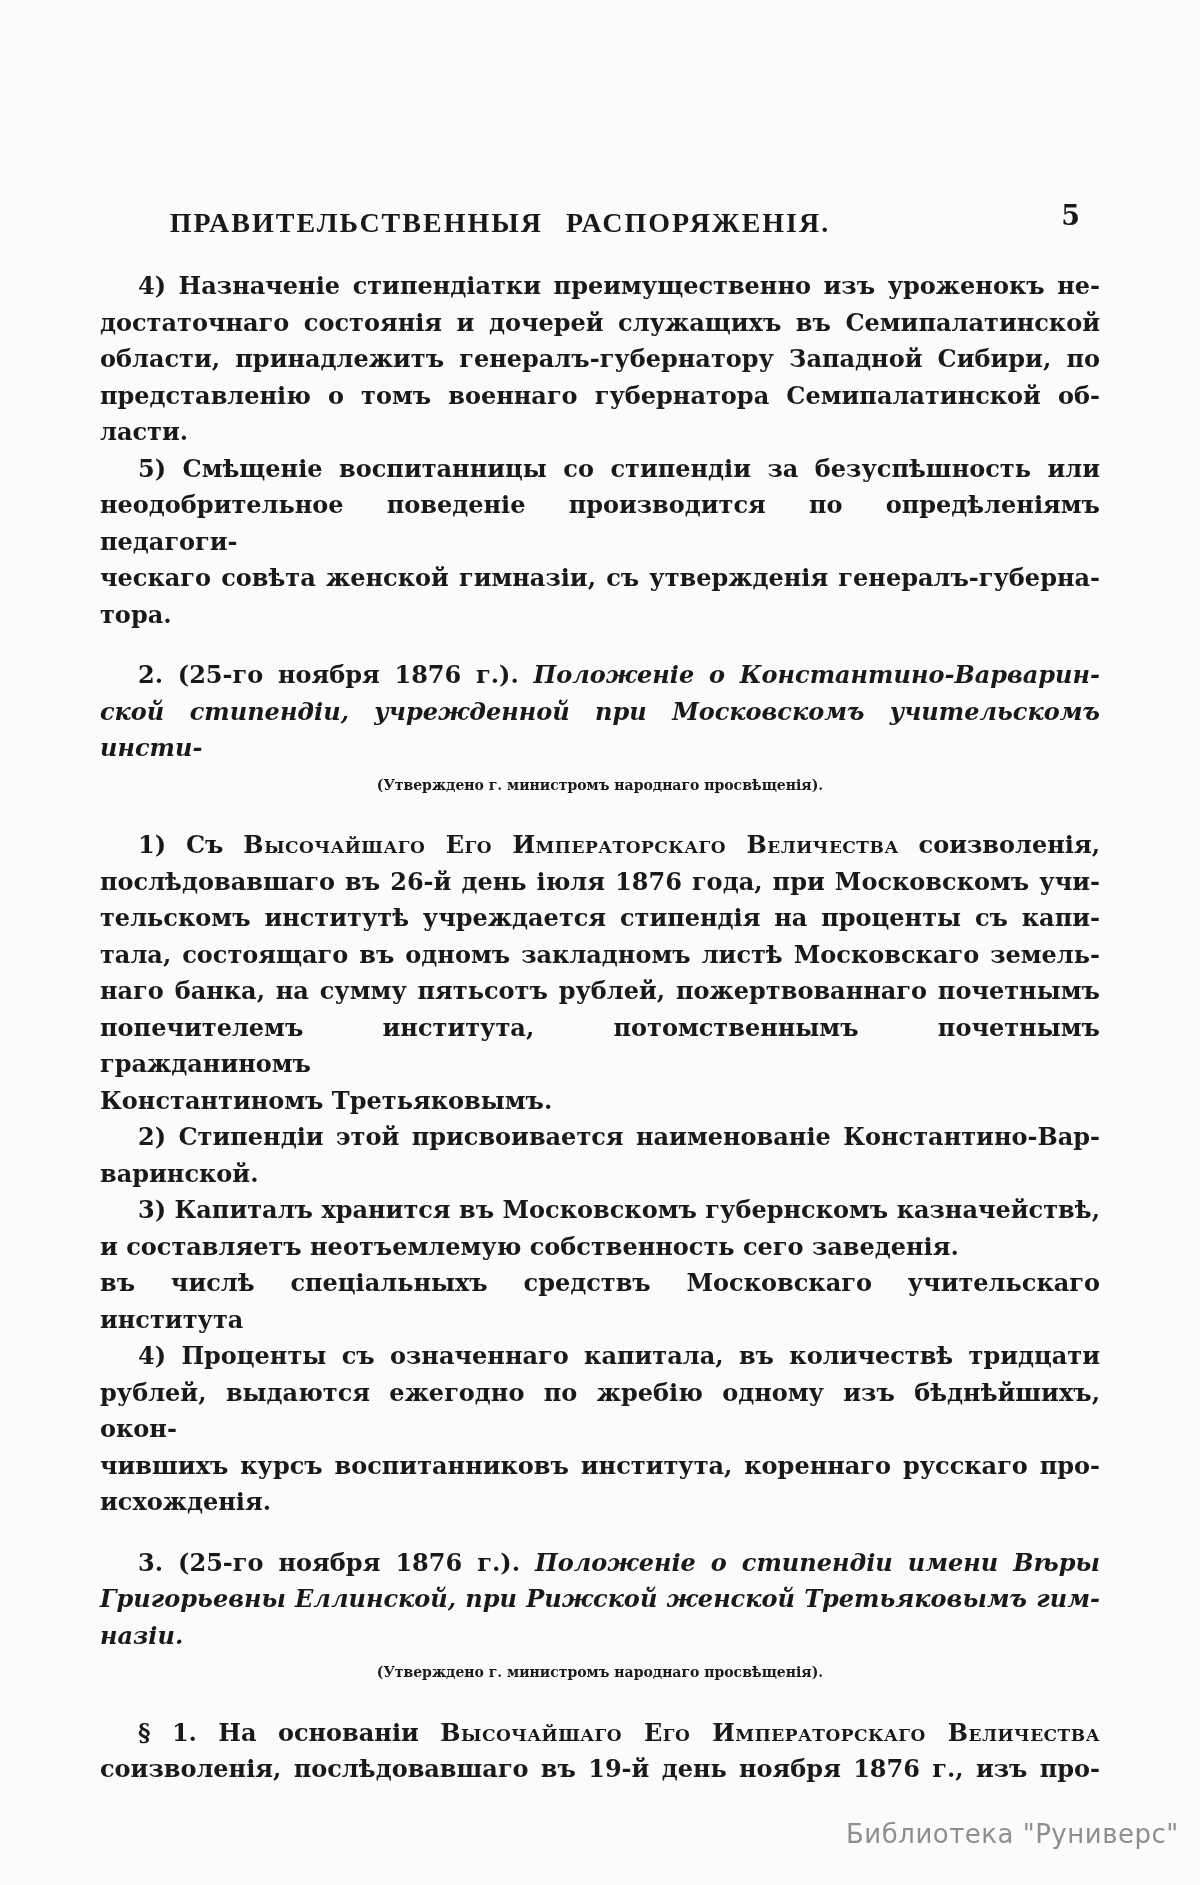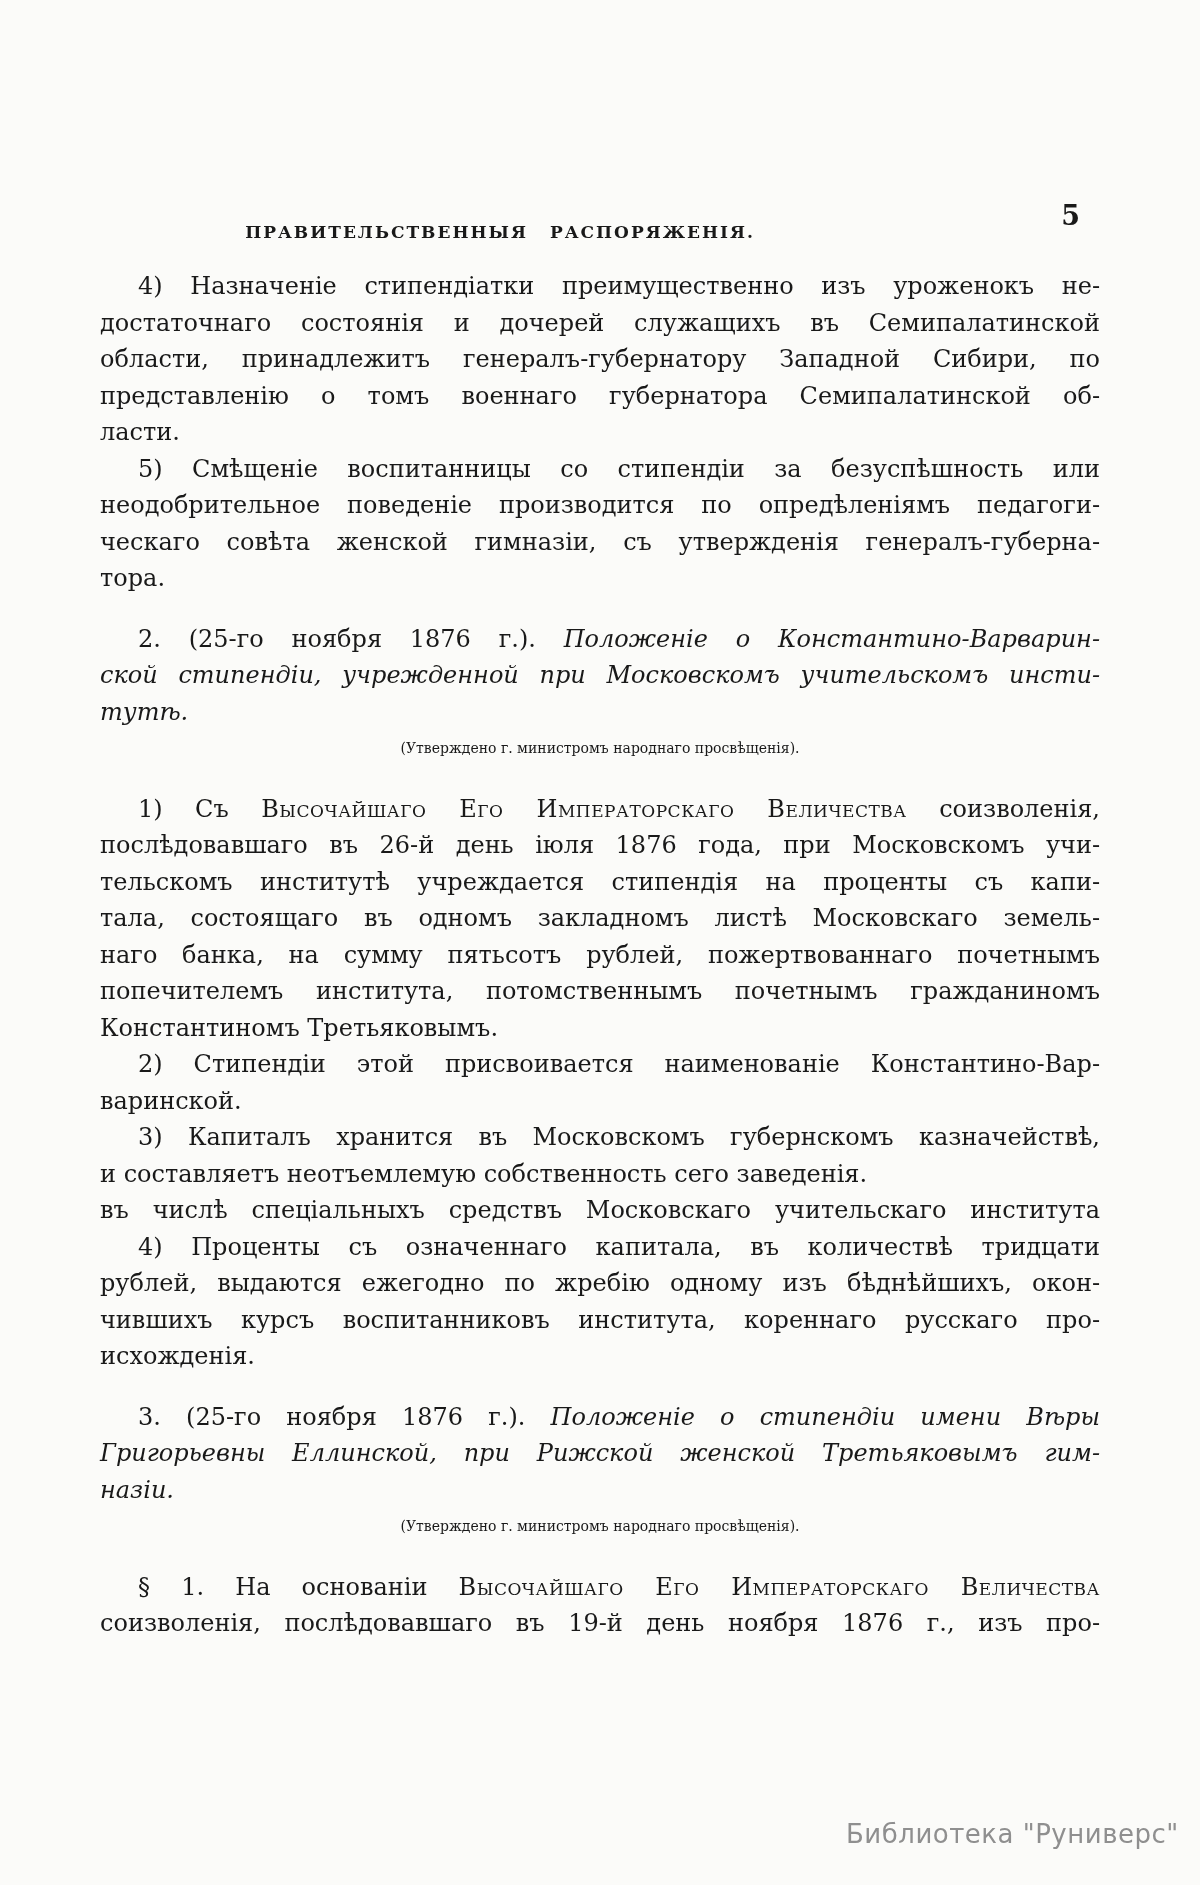--- a/index.html
+++ b/index.html
@@ -9,32 +9,33 @@
     color:#191919;
     font-family:"DejaVu Serif",serif;
     position:relative;
     overflow:hidden;
   }
   
   .page-head{
     position:absolute;top:202px;left:100px;width:1000px;height:32px;
   }
   .head-title{
-    position:absolute;left:400px;top:20px;transform:translateX(-50%);
-    font-size:17px;font-weight:700;letter-spacing:2px;word-spacing:14px;
+    position:absolute;left:400px;top:5px;transform:translateX(-50%);
+    font-size:28px;font-weight:700;letter-spacing:2px;word-spacing:14px;
     white-space:nowrap;
+    font-family:Liberation Serif, serif;
   }
   .page-num{
     position:absolute;right:20px;top:-2px;
     font-size:27px;font-weight:700;
   }
   
   main{
     position:absolute;left:100px;top:268px;width:1000px;
-    font-size:24px;font-weight:400;
+    font-size:24px;font-weight:700;
   }
   .block{margin:0;}
   .k-heading{margin-top:24px;}
   .k-note + .k-paragraph{margin-top:24px;}
   .line{
     line-height:36.5px;
     text-align:justify;
     text-align-last:justify;
   }
   .line.end{text-align-last:left;}
@@ -72,21 +73,20 @@
     </div>
     <div class="block k-paragraph">
       <div class="line ind"><span>5) Смѣщеніе воспитанницы со стипендіи за безуспѣшность или</span></div>
       <div class="line"><span>неодобрительное поведеніе производится по опредѣленіямъ педагоги-</span></div>
       <div class="line"><span>ческаго совѣта женской гимназіи, съ утвержденія генералъ-губерна-</span></div>
       <div class="line end"><span>тора.</span></div>
     </div>
     <div class="block k-heading">
       <div class="line ind"><span>2. (25-го ноября 1876 г.). </span><span class="it">Положеніе о Константино-Варварин-</span></div>
       <div class="line"><span class="it">ской стипендіи, учрежденной при Московскомъ учительскомъ инсти-</span></div>
-      <div class="line end"><span class="it">тутѣ.</span></div>
     </div>
     <div class="block k-note">
       <div class="line end"><span>(Утверждено г. министромъ народнаго просвѣщенія).</span></div>
     </div>
     <div class="block k-paragraph">
       <div class="line ind"><span>1) Съ </span><span class="sc">Высочайшаго Его Императорскаго Величества</span><span> соизволенія,</span></div>
       <div class="line"><span>послѣдовавшаго въ 26-й день іюля 1876 года, при Московскомъ учи-</span></div>
       <div class="line"><span>тельскомъ институтѣ учреждается стипендія на проценты съ капи-</span></div>
       <div class="line"><span>тала, состоящаго въ одномъ закладномъ листѣ Московскаго земель-</span></div>
       <div class="line"><span>наго банка, на сумму пятьсотъ рублей, пожертвованнаго почетнымъ</span></div>

